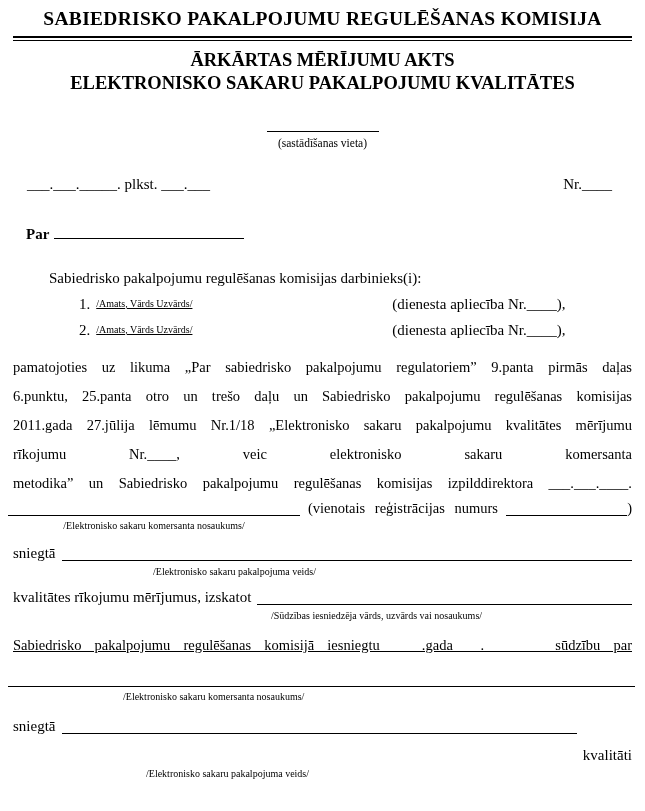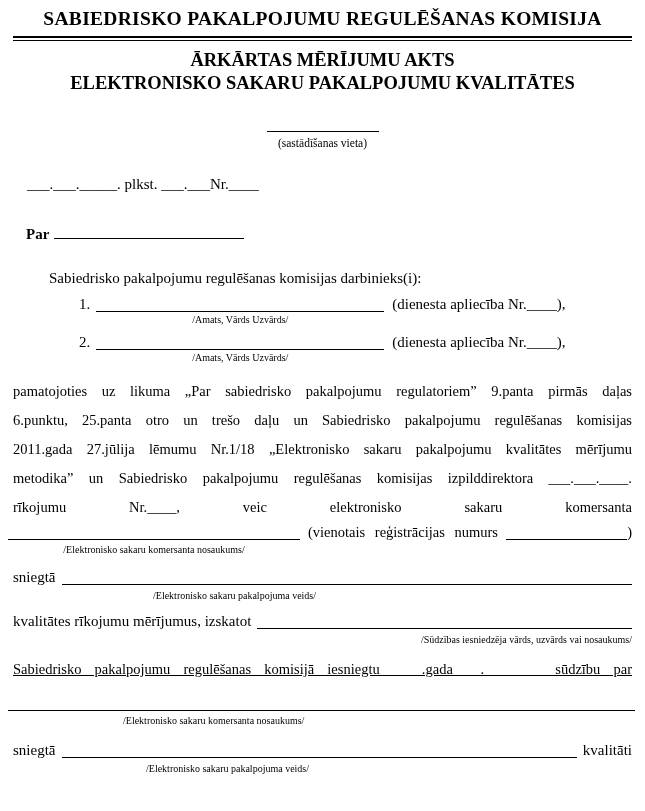--- a/index.html
+++ b/index.html
@@ -13,52 +13,52 @@
 
   .org-name { text-align:center; font-weight:bold; font-size:19.5px; letter-spacing:.3px; }
   .address  { text-align:center; font-size:13px; margin-top:10px; }
   .rule     { margin-top:6px; height:5px; border-top:2px solid #000; border-bottom:1px solid #000; }
   .doc-title{ text-align:center; font-weight:bold; font-size:18.5px; line-height:1.25; margin-top:8px; }
 
   .place { text-align:center; margin-top:24px; line-height:1; }
   .place-line { display:inline-block; width:112px; height:13px; border-bottom:1px solid #000; }
   .place-caption { font-size:11.5px; margin-top:3px; }
 
-  .date-row { display:flex; margin:26px 20px 0 14px; }
+  .date-row { display:flex; justify-content:space-between; margin:26px 20px 0 14px; }
 
   .par-row { margin:30px 0 0 13px; }
   .b { font-weight:bold; }
   .par-blank { display:inline-block; width:190px; height:16px; border-bottom:1px solid #000; margin-left:5px; }
 
   .emp-intro { margin:27px 0 0 36px; }
   .emp-row { display:flex; align-items:flex-start; margin:9px 0 0 66px; }
   .emp-num { white-space:pre; padding-right:6px; }
-  .emp-mid { width:288px; display:flex; flex-direction:column; }
+  .emp-mid { width:288px; display:flex; flex-direction:row;text-decoration:underline; }
   .emp-line { height:16px; border-bottom:1px solid #000; }
   .emp-cap { font-size:10px; text-align:center; margin-top:2px; }
   .emp-suffix { white-space:pre; padding-left:8px; }
 
   .legal { margin-top:14px; font-size:14.5px; }
   .legal-line { text-align:justify; text-align-last:justify; line-height:29px; }
 
   .reg-row { display:flex; align-items:flex-start; margin:2px 0 0 -5px; font-size:14.5px; }
   .reg-col { width:292px; display:flex; flex-direction:column; }
   .line16 { height:16px; border-bottom:1px solid #000; }
   .reg-cap { font-size:10px; text-align:center; margin-top:4px; }
   .reg-open { white-space:pre; padding:0 8px; word-spacing:6px; }
   .reg-fill { flex:1; height:16px; border-bottom:1px solid #000; }
   .reg-close { white-space:pre; }
 
   .field-row { display:flex; align-items:flex-start; margin-top:14px; }
   .lbl { white-space:pre; }
-  .lbl-post { white-space:pre; padding-left:6px; }
+  .lbl-post { white-space:pre; padding-left:6px;margin-top:29px; }
   .fill { flex:1; height:16px; border-bottom:1px solid #000; margin-left:6px; }
   .caption { font-size:10px; margin-top:4px; }
   .ml152 { margin-left:140px; }
-  .ml270 { margin-left:258px;text-align:right; }
+  .ml270 { margin-left:258px; }
   .ml122 { margin-left:110px; }
   .ml145 { margin-left:133px; }
   .mt10 { margin-top:12px; }
   .mt14 { margin-top:16px; }
 
   .submitted { margin-top:13px; font-size:14.5px; line-height:22px; text-align:justify; text-align-last:justify;text-decoration:underline; }
   .wide-line { height:16px; border-bottom:1px solid #000; margin:15px -3px 0 -5px; }
 </style>
 </head>
 <body>
@@ -104,22 +104,22 @@
       <span class="emp-line"></span>
       <span class="emp-cap">/Amats, Vārds Uzvārds/</span>
     </span>
     <span class="emp-suffix">(dienesta apliecība Nr.____),</span>
   </div>
 
   <div class="legal">
     <div class="legal-line">pamatojoties uz likuma „Par sabiedrisko pakalpojumu regulatoriem” 9.panta pirmās daļas</div>
     <div class="legal-line">6.punktu, 25.panta otro un trešo daļu un Sabiedrisko pakalpojumu regulēšanas komisijas</div>
     <div class="legal-line">2011.gada 27.jūlija lēmumu Nr.1/18 „Elektronisko sakaru pakalpojumu kvalitātes mērījumu</div>
+    <div class="legal-line">rīkojumu Nr.____, veic elektronisko sakaru komersanta</div>
     <div class="legal-line">metodika” un Sabiedrisko pakalpojumu regulēšanas komisijas izpilddirektora ___.___.____.</div>
-    <div class="legal-line">rīkojumu Nr.____, veic elektronisko sakaru komersanta</div>
   </div>
 
   <div class="reg-row">
     <span class="reg-col">
       <span class="line16"></span>
       <span class="reg-cap">/Elektronisko sakaru komersanta nosaukums/</span>
     </span>
     <span class="reg-open">(vienotais reģistrācijas numurs</span>
     <span class="reg-fill"></span>
     <span class="reg-close">)</span>

